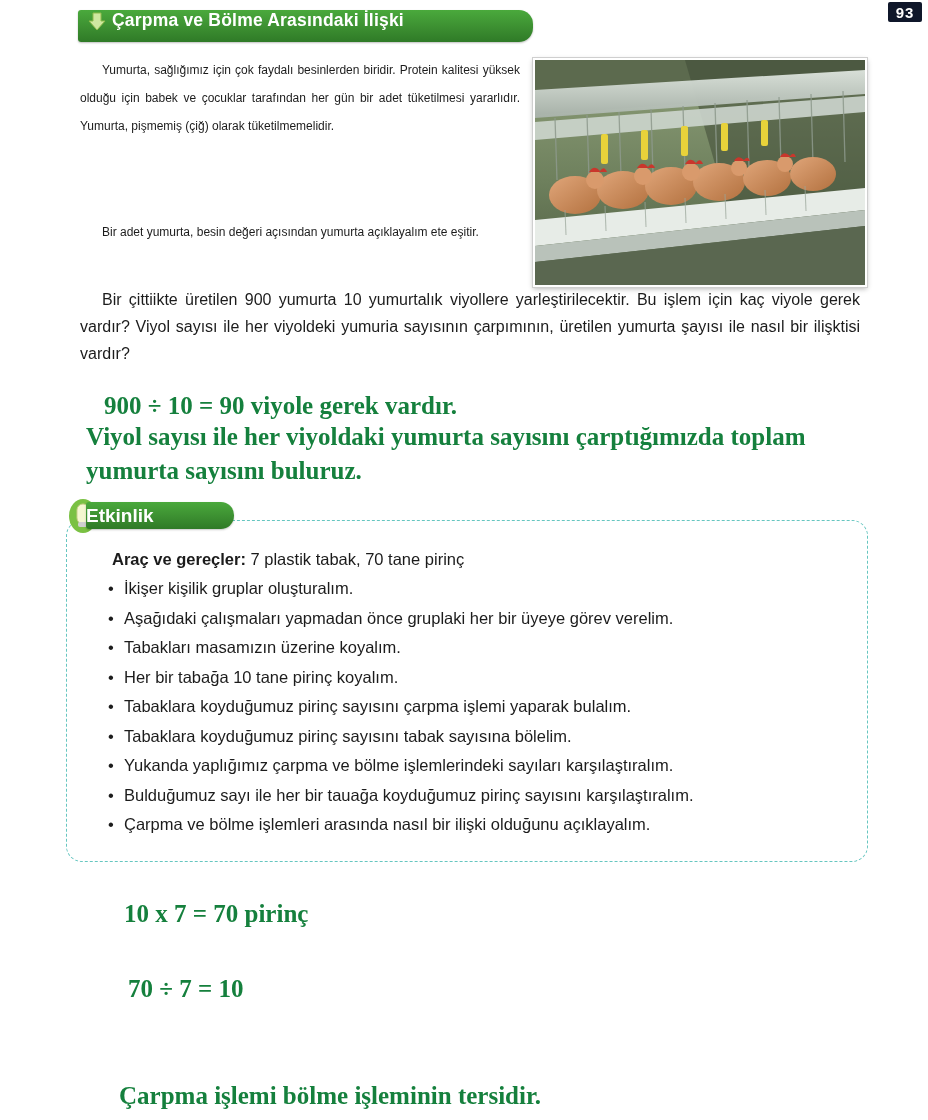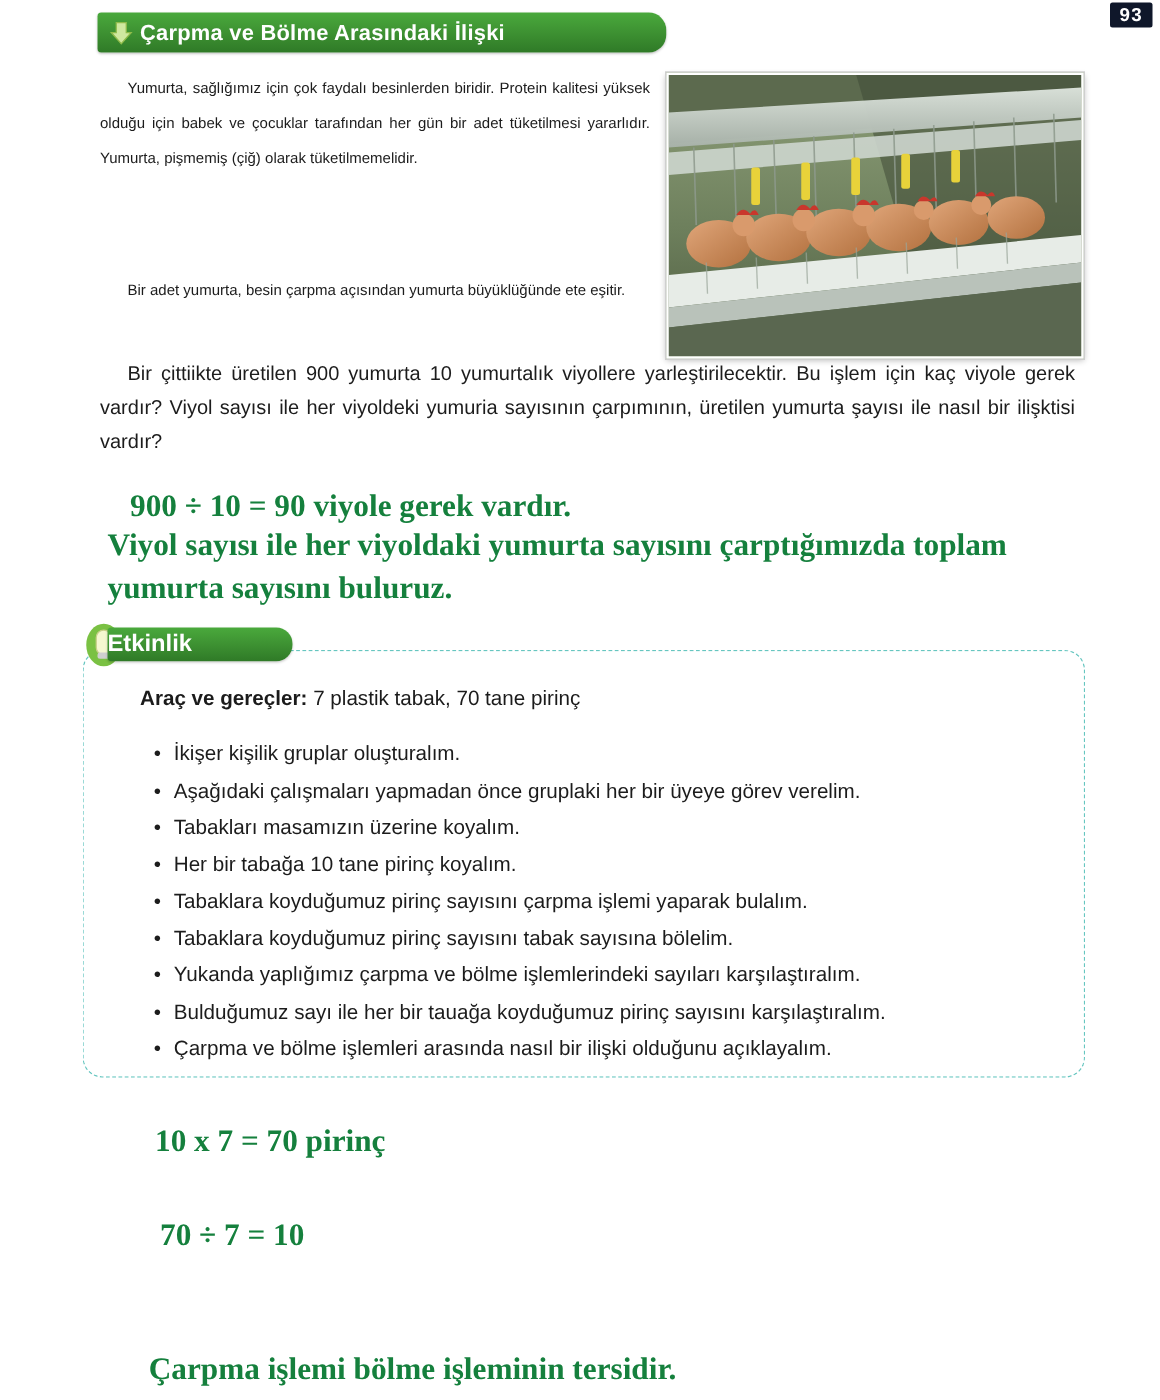--- a/index.html
+++ b/index.html
@@ -37,21 +37,20 @@
   
   .section-header {
     position: absolute;
     top: 10px;
     left: 78px;
     width: 455px;
     height: 32px;
     background: linear-gradient(to bottom, #4aa93c 0%, #3c8f31 55%, #2f7a27 100%);
     border-radius: 3px 14px 14px 3px;
     display: flex;
-    align-items: center;
     box-shadow: 0 1px 2px rgba(0,0,0,0.25);
   }
   .section-header .arrow-ico {
     width: 22px;
     height: 22px;
     margin-left: 8px;
     margin-right: 4px;
     display: flex;
     align-items: center;
     justify-content: center;
@@ -183,21 +182,21 @@
     left: 112px;
     font-size: 16.5px;
   }
   .materials b { font-weight: bold; }
 
   .bullets {
     position: absolute;
     top: 574px;
     left: 108px;
     width: 760px;
-    margin: 15px;
+    margin: 0;
     padding: 0;
     list-style: none;
   }
   .bullets li {
     font-size: 16.5px;
     line-height: 29.5px;
     padding-left: 16px;
     position: relative;
     color: #1c1c1c;
   }
@@ -217,21 +216,21 @@
 <div class="section-header">
   <span class="arrow-ico">
     <svg width="20" height="20" viewBox="0 0 20 20">
       <path d="M6 2 h8 v8 h4 l-8 9 l-8 -9 h4 z" fill="#cfe8a0" stroke="#8fbb4a" stroke-width="1"></path>
     </svg>
   </span>
   <span class="title">Çarpma ve Bölme Arasındaki İlişki</span>
 </div>
 
 <div class="para" id="para1">Yumurta, sağlığımız için çok faydalı besinlerden biridir. Protein kalitesi yüksek olduğu için babek ve çocuklar tarafından her gün bir adet tüketilmesi yararlıdır. Yumurta, pişmemiş (çiğ) olarak tüketilmemelidir.</div>
-<div class="para" id="para2">Bir adet yumurta, besin çarpma açısından yumurta büyüklüğünde ete eşitir.</div>
+<div class="para" id="para2">Bir adet yumurta, besin değeri açısından yumurta açıklayalım ete eşitir.</div>
 <div class="para" id="para3">Bir çittiikte üretilen 900 yumurta 10 yumurtalık viyollere yarleştirilecektir. Bu işlem için kaç viyole gerek vardır? Viyol sayısı ile her viyoldeki yumuria sayısının çarpımının, üretilen yumurta şayısı ile nasıl bir ilişktisi vardır?</div>
 
 <div class="photo">
   <svg width="330" height="225" viewBox="0 0 330 225">
     <defs>
       <linearGradient id="bg" x1="0" y1="0" x2="0" y2="1">
         <stop offset="0%" stop-color="#8fa07a"></stop>
         <stop offset="55%" stop-color="#6d7f5c"></stop>
         <stop offset="100%" stop-color="#4d5b40"></stop>
       </linearGradient>

